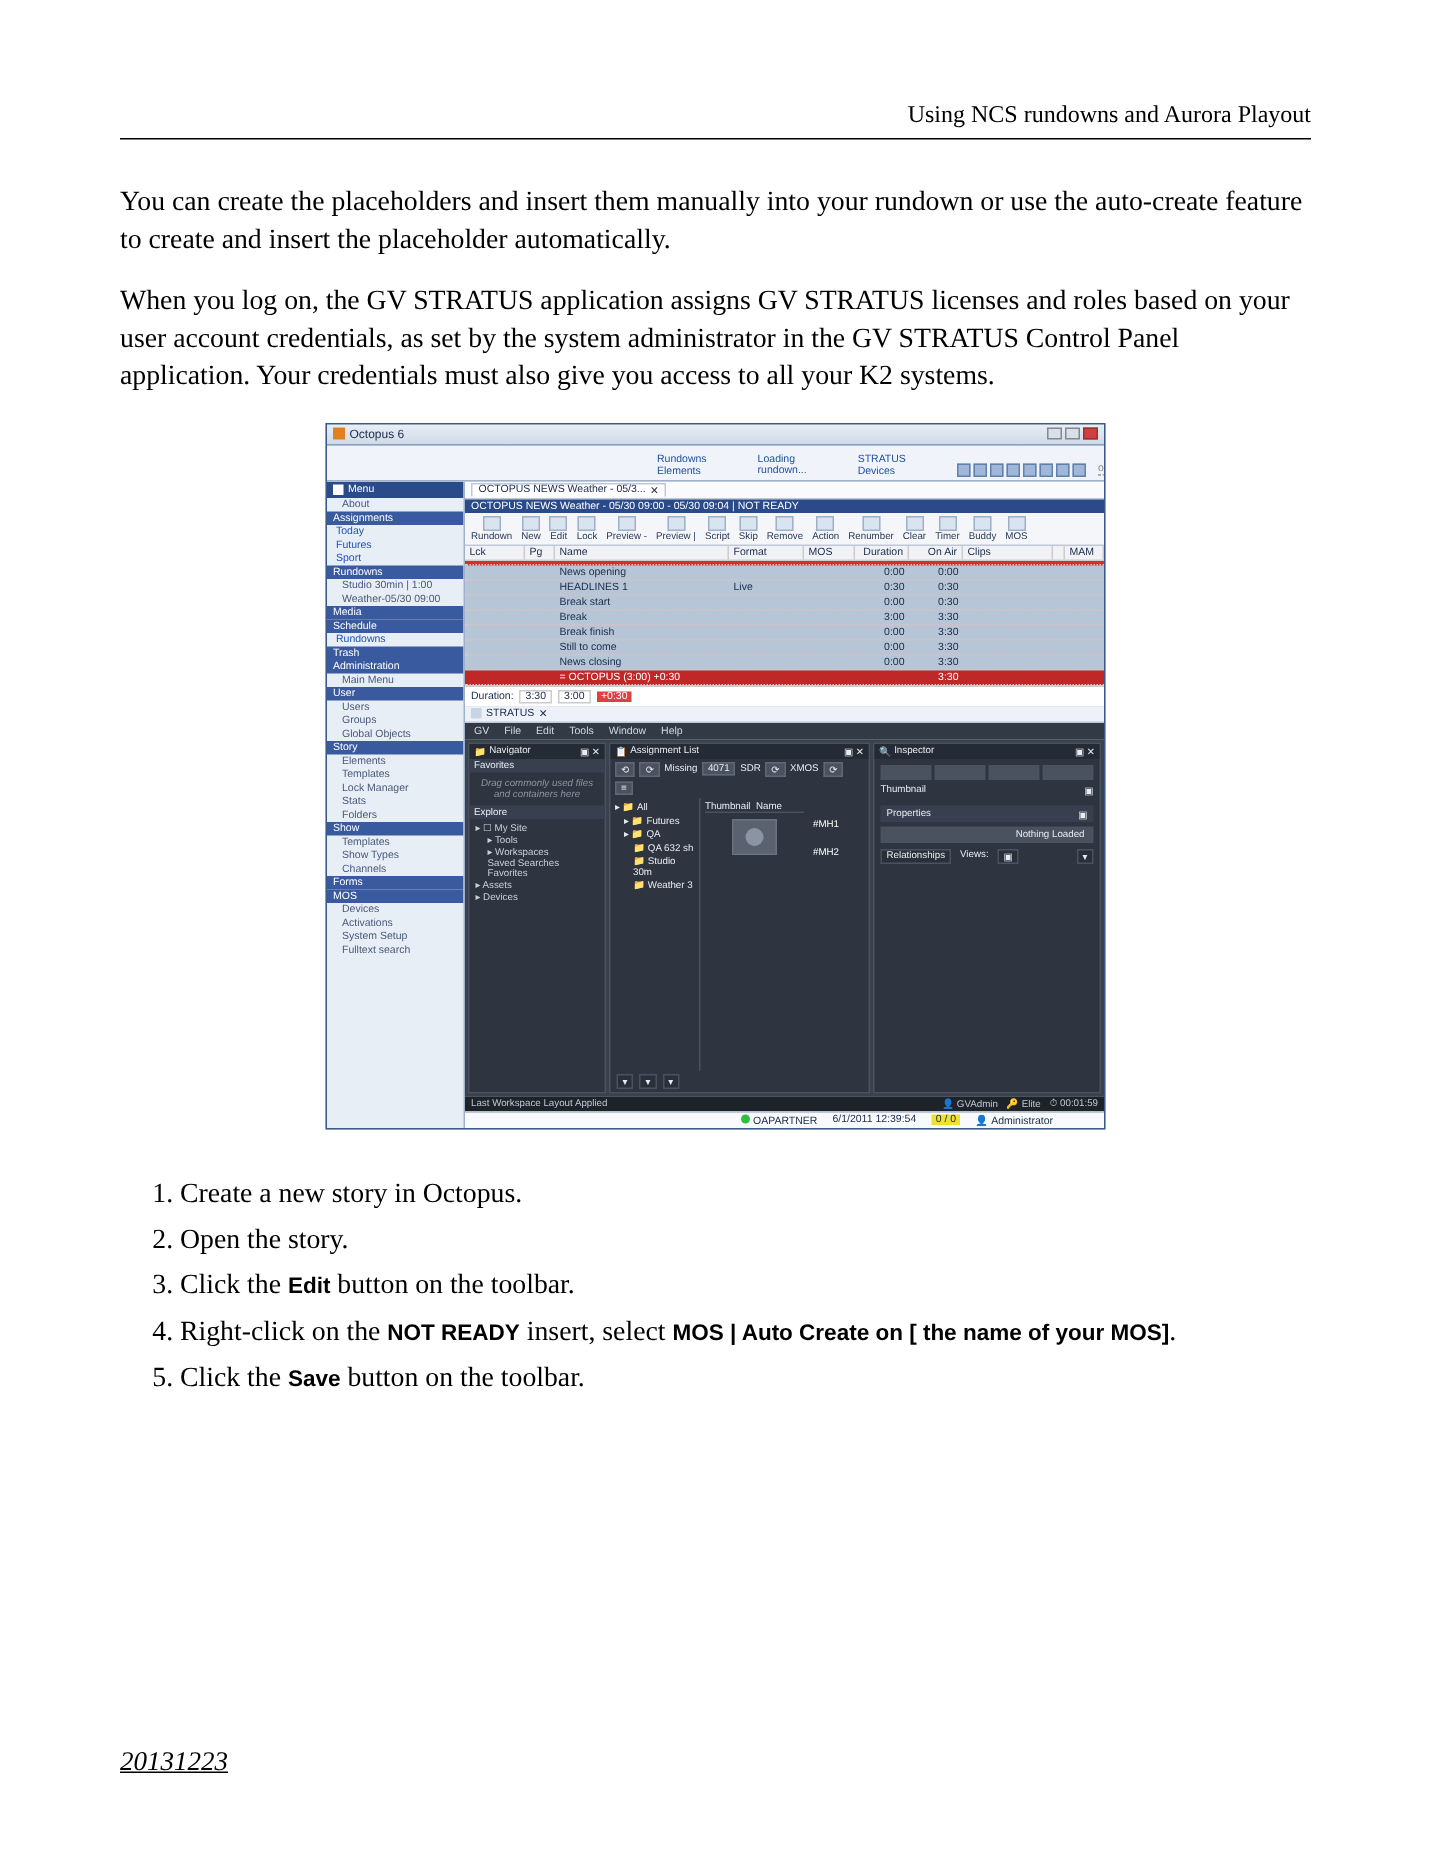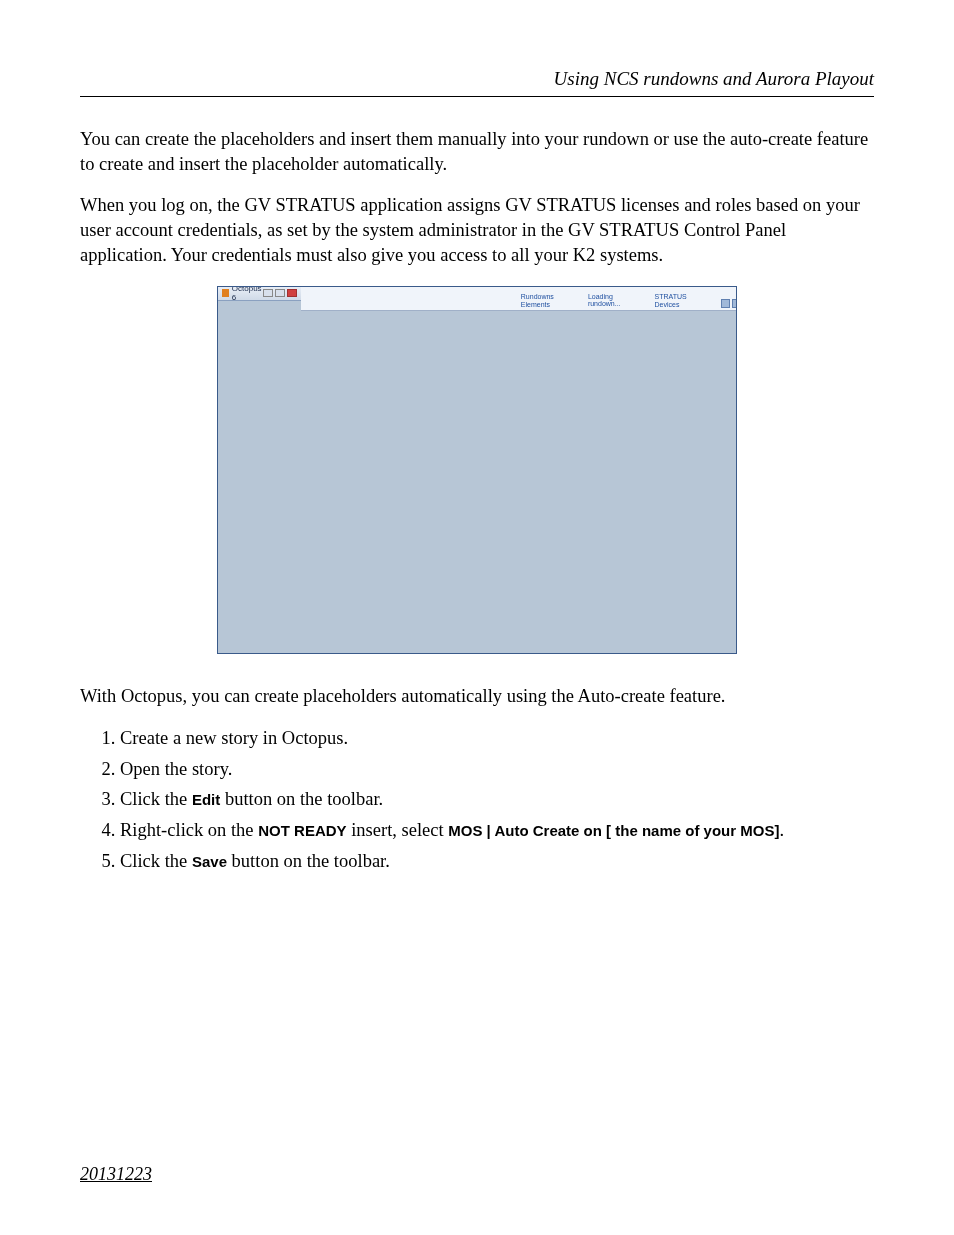--- a/index.html
+++ b/index.html
@@ -10,22 +10,21 @@
     color: #000;
     width: 954px;
     height: 1235px;
     position: relative;
   }
   .page {
     padding: 68px 80px 60px 80px;
   }
   .running-header {
     text-align: right;
-    font-style: italic;
-    font-size: 19px;
+    font-size: 16px;
     margin-bottom: 6px;
   }
   .hr-thin {
     border: none;
     border-top: 1px solid #000;
     margin: 0 0 30px 0;
   }
   .body-text p {
     font-size: 18.5px;
     line-height: 1.35;
@@ -34,27 +33,28 @@
   .sans-bold { font-family: Arial, Helvetica, sans-serif; font-weight: bold; font-size: 16px; }
   .sans-bold-inline { font-family: Arial, Helvetica, sans-serif; font-weight: bold; font-size: 15px; }
 
   .screenshot-wrap {
     margin: 18px 0 30px 0;
     display: flex;
     justify-content: center;
   }
   .oct-window {
     width: 520px;
-    height: 368px;
+    height: 471px;
     background: #b7c6d6;
     border: 1px solid #3a5a8a;
     font-family: Arial, Helvetica, sans-serif;
     font-size: 7px;
     color: #1a2a4a;
     display: flex;
+    flex-direction: column;
     overflow: hidden;
   }
   .oct-titlebar {
     height: 14px;
     background: linear-gradient(#e8eef6,#d0dae8);
     border-bottom: 1px solid #8aa0c0;
     display: flex;
     align-items: center;
     padding: 0 4px;
     font-size: 8px;
@@ -562,23 +562,20 @@
             <span>6/1/2011 12:39:54</span>
             <span class="yellow">0 / 0</span>
             <span>👤 <span>Administrator</span></span>
           </div>
 
         </div>
       </div>
     </div>
   </div>
 
-  <div class="body-text">
-    <p>With Octopus, you can create placeholders automatically using the Auto-create feature.</p>
-  </div>
   <ol class="steps">
     <li>Create a new story in Octopus.</li>
     <li>Open the story.</li>
     <li><span>Click the </span><span class="sans-bold-inline">Edit</span><span> button on the toolbar.</span></li>
     <li><span>Right-click on the </span><span class="sans-bold-inline">NOT READY</span><span> insert, select </span><span class="sans-bold-inline">MOS | Auto Create on [ the name of your MOS]</span><span>.</span></li>
     <li><span>Click the </span><span class="sans-bold-inline">Save</span><span> button on the toolbar.</span></li>
   </ol>
 </div>
 
 <div class="footer">

